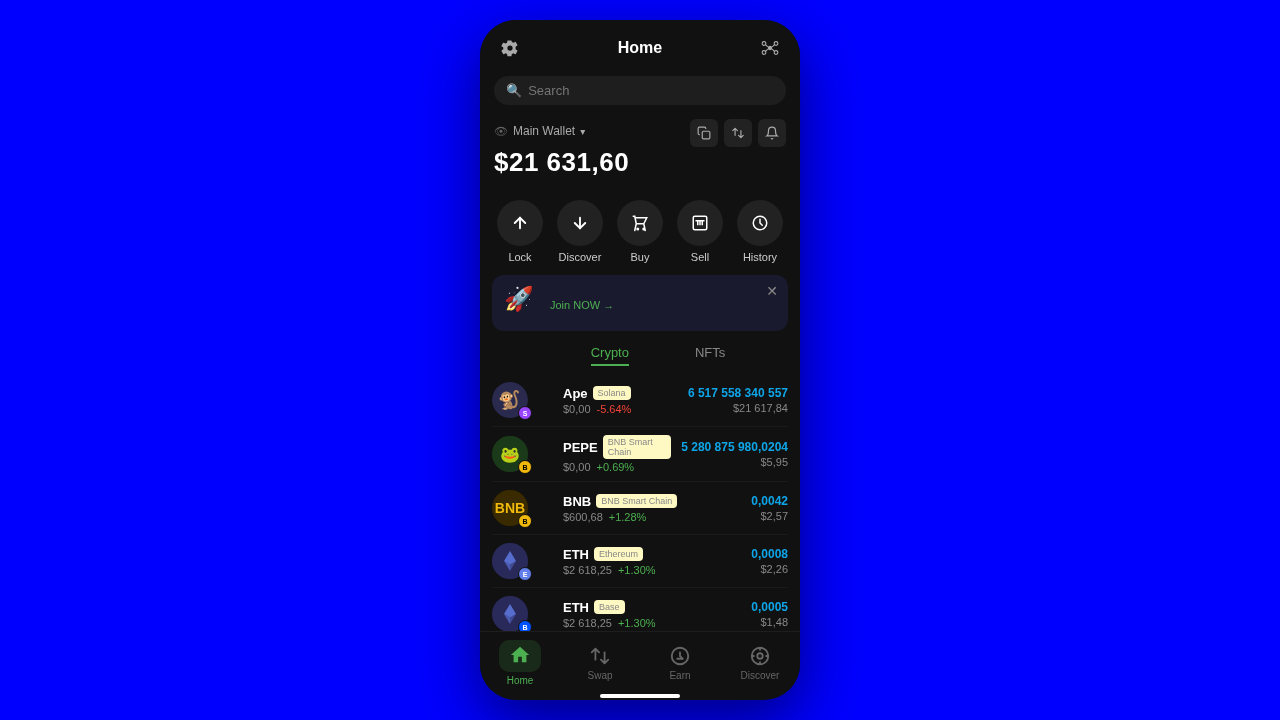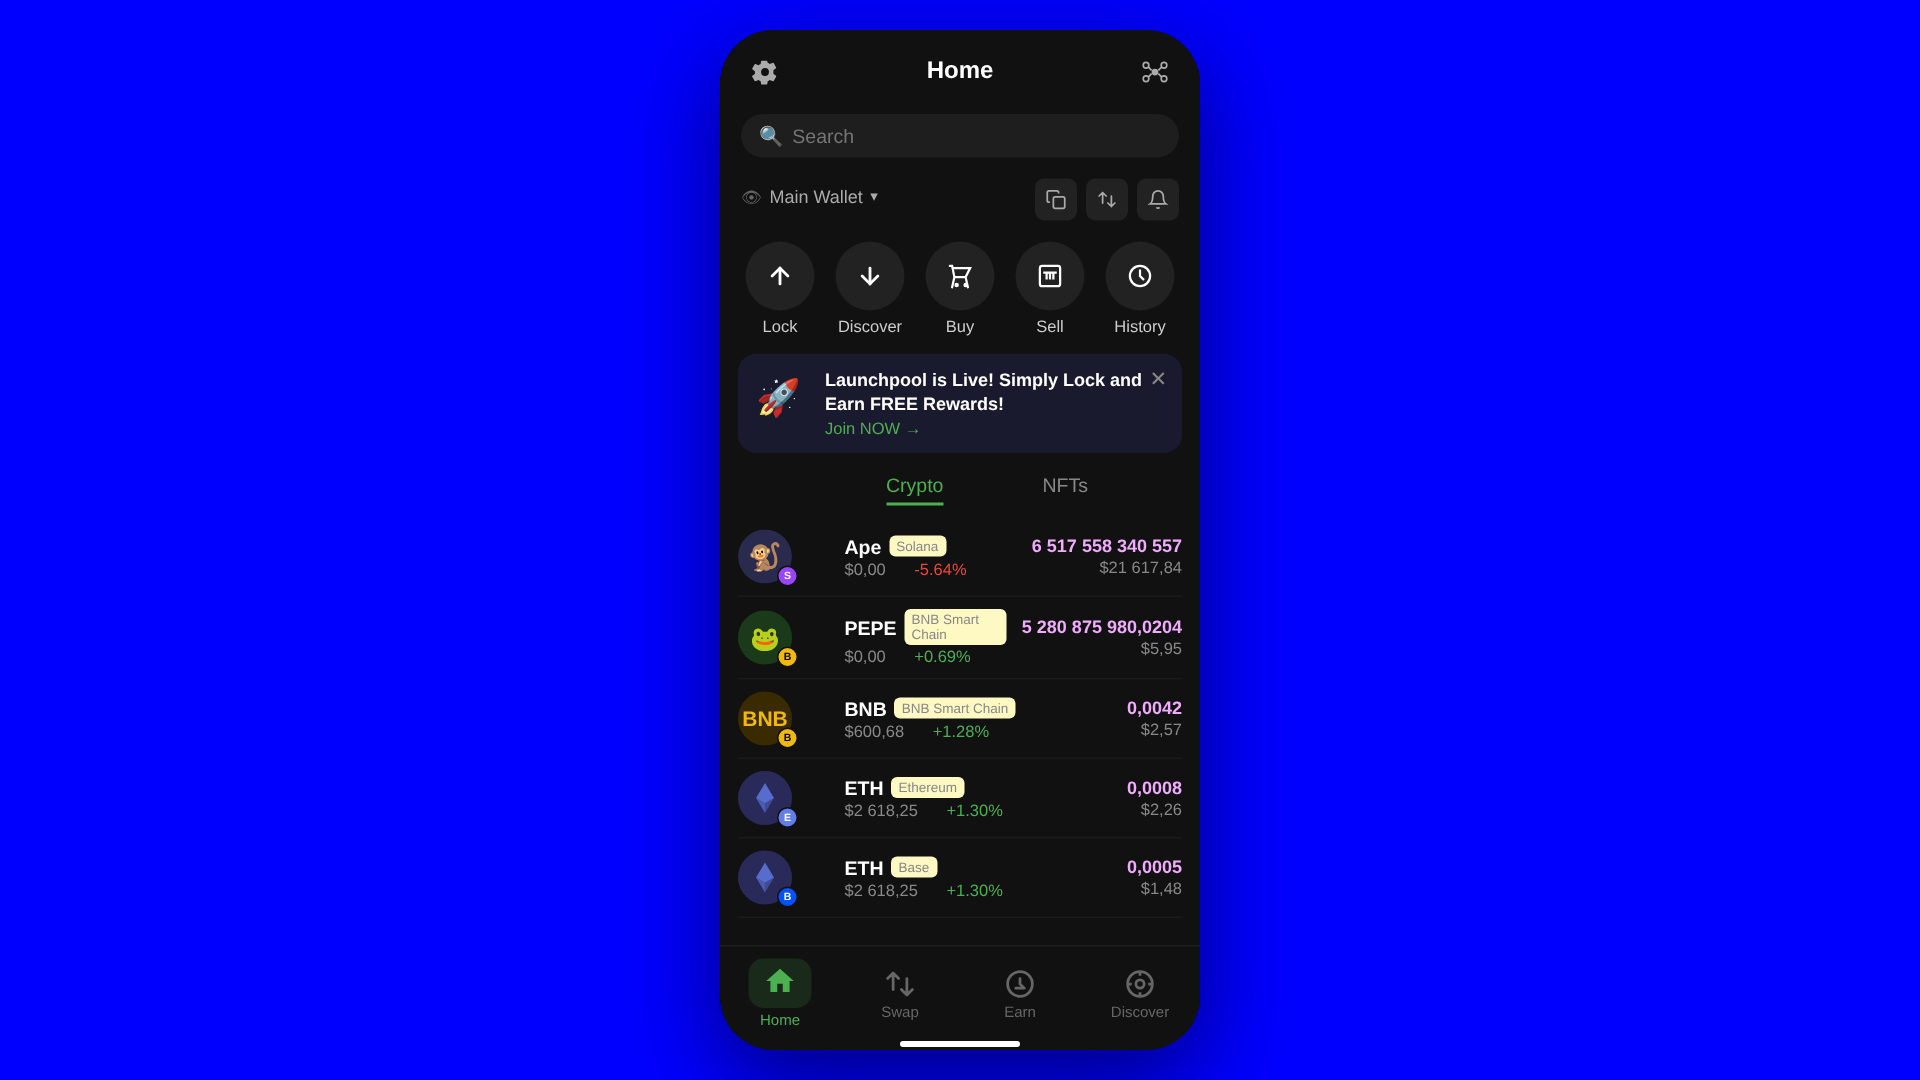--- a/index.html
+++ b/index.html
@@ -235,26 +235,26 @@
     .asset-info { flex: 1; margin-left: 25px; }
     .asset-name-row { display: flex; align-items: center; gap: 5px; }
     .asset-name { color: #fff; font-size: 13px; font-weight: 600; }
     .chain-tag {
       background: #fef9c3;
       color: #888;
       font-size: 9px;
       padding: 2px 5px;
       border-radius: 4px;
     }
-    .asset-price-row { display: flex; align-items: center; gap: 19px; margin-top: 2px; }
+    .asset-price-row { display: flex; align-items: center; gap: 6px; margin-top: 2px; }
     .asset-price { color: #888; font-size: 11px; }
     .asset-change-neg { color: #f44336; font-size: 11px; }
     .asset-change-pos { color: #4CAF50; font-size: 11px; }
     .asset-amounts { text-align: right; }
-    .asset-balance { color: #f0abfc; font-size: 12px; font-weight: 600; }
+    .asset-balance { color: #0ea5e9; font-size: 12px; font-weight: 600; }
     .asset-usd { color: #888; font-size: 11px; margin-top: 2px; }
     
     .bottom-nav {
       display: flex;
       justify-content: space-around;
       align-items: center;
       padding: 8px 0 4px;
       background: #111;
       border-top: 1px solid #1e1e1e;
     }
@@ -332,20 +332,21 @@
             <path d="M7 16V4m0 0L3 8m4-4l4 4M17 8v12m0 0l4-4m-4 4l-4-4" fill="none" stroke="#aaa" stroke-width="2" stroke-linecap="round"></path>
           </svg>
         </div>
         <div class="wallet-icon-btn">
           <svg width="14" height="14" viewBox="0 0 24 24" fill="none" stroke="#aaa" stroke-width="2">
             <path d="M18 8A6 6 0 006 8c0 7-3 9-3 9h18s-3-2-3-9M13.73 21a2 2 0 01-3.46 0"></path>
           </svg>
         </div>
       </div>
     </div>
+    <div class="wallet-amount">$21 631,60</div>
   </div>
 
   <div class="action-buttons">
     <div class="action-btn">
       <div class="action-btn-circle">
         <svg width="18" height="18" viewBox="0 0 24 24" fill="none" stroke="#fff" stroke-width="2.5" stroke-linecap="round">
           <line x1="12" y1="19" x2="12" y2="5"></line>
             <polyline points="5 12 12 5 19 12"></polyline>
         </svg>
       </div>
@@ -387,21 +388,20 @@
           <polyline points="12 7 12 12 15 15"></polyline>
         </svg>
       </div>
       <span class="action-btn-label">History</span>
     </div>
   </div>
 
   <div class="banner">
     <div class="banner-icon">🚀</div>
     <div class="banner-text">
-      <div class="banner-title">Launchpool is Live! Simply Lock and Earn FREE Rewards!</div>
       <span class="banner-link">Join NOW →</span>
     </div>
     <span class="banner-close">✕</span>
   </div>
 
   <div class="tabs">
     <div class="tab active">Crypto</div>
     <div class="tab">NFTs</div>
   </div>
 

